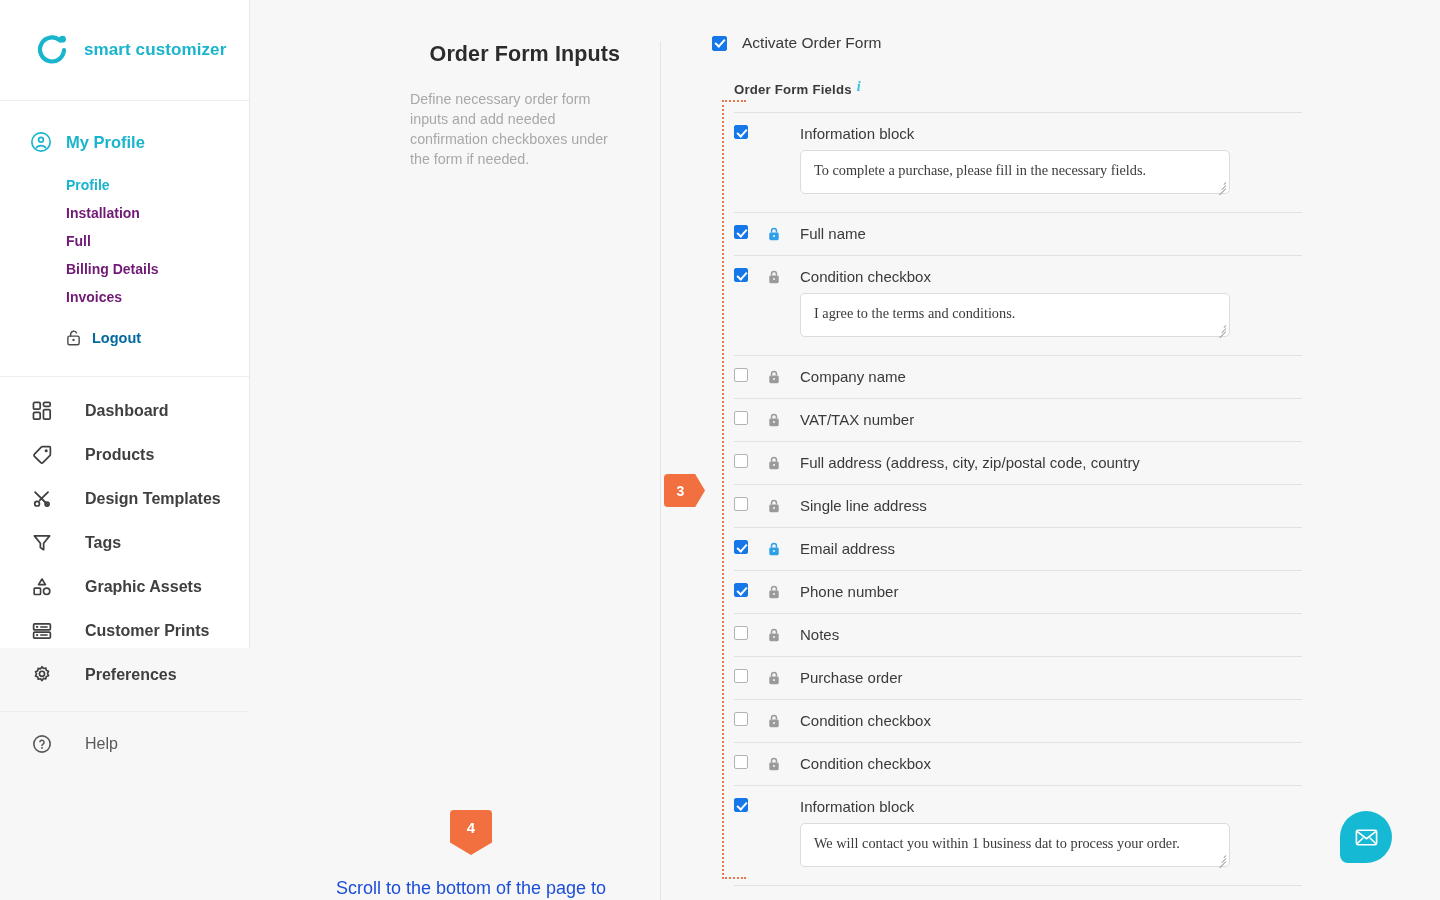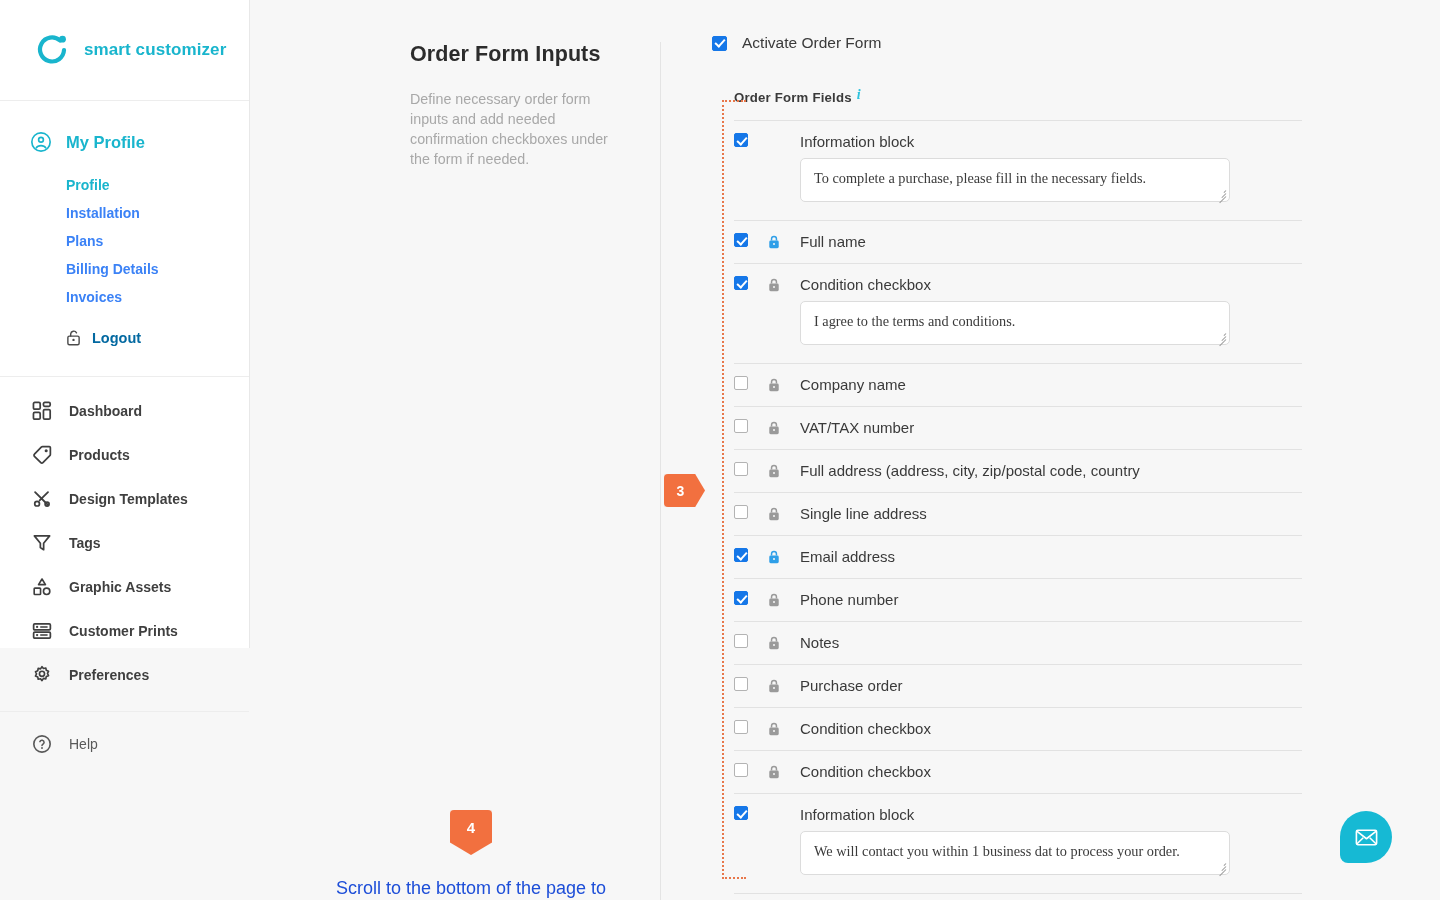--- a/index.html
+++ b/index.html
@@ -24,45 +24,45 @@
   .brand-name { font-size: 17px; color: #19b5cd; font-weight: 600; letter-spacing: .1px; }
 
   .nav-profile {
     display: flex; align-items: center; gap: 14px;
     padding: 30px 0 0 30px;
   }
   .nav-profile-label { font-size: 16.5px; font-weight: 700; color: #19b5cd; }
 
   .subnav { padding: 18px 0 0 0; font-weight: bold; }
   .subnav-item {
-    font-size: 14px; color: #3b82f6; padding: 5px 0 5px 66px; line-height: 18px;
+    font-size: 14px; color: #701a75; padding: 5px 0 5px 66px; line-height: 18px;
     cursor: pointer;
   }
   .subnav-item.active { color: #19b5cd; }
   .logout-row {
     display: flex; align-items: center; gap: 11px;
     padding: 18px 0 0 66px; cursor: pointer;
   }
   .logout-label { font-size: 14.5px; color: #0369a1; }
 
   .nav-divider { margin-top: 30px; border-top: 1px solid #ededed; }
 
   .nav-main { padding-top: 12px; }
   .nav-item {
     display: flex; align-items: center; gap: 17px;
     padding: 12px 0 12px 32px; cursor: pointer;
   }
-  .nav-item-label { font-size: 14px; font-weight: 700; color: #3f3f3f; }
+  .nav-item-label { font-size: 16px; font-weight: 700; color: #3f3f3f; margin-left: 16px; }
   .nav-item.muted .nav-item-label { font-weight: 400; color: #595959; }
   .nav-divider2 { margin-top: 14px; border-top: 1px solid #ededed; }
   .icon-svg { display: block; }
 
   
   .desc-col { position: absolute; left: 410px; top: 42px; width: 210px; }
-  .desc-title { font-size: 21.5px; font-weight: 700; color: #2c2c2c; letter-spacing: .1px; }
+  .desc-title { font-size: 21.5px; font-weight: 700; color: #2c2c2c; letter-spacing: .1px; text-align: right; }
   .desc-body {
     margin-top: 22px; font-size: 14.3px; line-height: 20px; color: #a8a8a8;
   }
 
   .vdivider {
     position: absolute; left: 660px; top: 42px; width: 1px; height: 858px;
     background: #e4e4e4;
   }
 
   
@@ -81,21 +81,21 @@
     margin-top: 23px; font-size: 18px; color: #1d4ed8; font-weight: 400;
   }
 
   
   .form-panel { position: absolute; left: 712px; top: 0; width: 600px; }
   .activate-row {
     display: flex; align-items: center; gap: 15px; padding-top: 34px; padding-left: 0;
   }
   .activate-label { font-size: 15.5px; color: #3a3a3a; }
   .fields-header {
-    margin-top: 38px; padding-left: 22px;
+    margin-top: 30px; padding-left: 22px;
     display: flex; align-items: flex-start; gap: 5px;
   }
   .fields-header-label { font-size: 13.2px; font-weight: 700; color: #3a3a3a; letter-spacing: .2px; }
   .info-i {
     font-family: "Liberation Serif", serif; font-style: italic; font-weight: 700;
     font-size: 14px; color: #2ec2dd; line-height: 10px; cursor: pointer;
   }
 
   .fields-list { margin-top: 15px; margin-left: 22px; width: 568px; }
   .field-row {
@@ -195,21 +195,21 @@
           <circle cx="12" cy="9.6" r="2.6" fill="none" stroke="#19b5cd" stroke-width="1.8"></circle>
           <path d="M6.8 18.4a5.6 4 0 0 1 10.4 0" fill="none" stroke="#19b5cd" stroke-width="1.8" stroke-linecap="round"></path>
         </svg>
       </span>
       <span class="nav-profile-label">My Profile</span>
     </div>
 
     <div class="subnav">
       <div class="subnav-item active">Profile</div>
       <div class="subnav-item">Installation</div>
-      <div class="subnav-item">Plans</div>
+      <div class="subnav-item">Full</div>
       <div class="subnav-item">Billing Details</div>
       <div class="subnav-item">Invoices</div>
 
       <div class="logout-row">
         <span>
           <svg width="15" height="17" viewBox="0 0 16 18" class="icon-svg">
             <rect x="2" y="7.5" width="12" height="9.2" rx="1.6" fill="none" stroke="#4a4a4a" stroke-width="1.5"></rect>
             <path d="M5 7.5V5.2a3.3 3.3 0 0 1 6.2-1.2" fill="none" stroke="#4a4a4a" stroke-width="1.5" stroke-linecap="round"></path>
             <circle cx="8" cy="11.6" r="1.25" fill="#4a4a4a"></circle>
           </svg>

